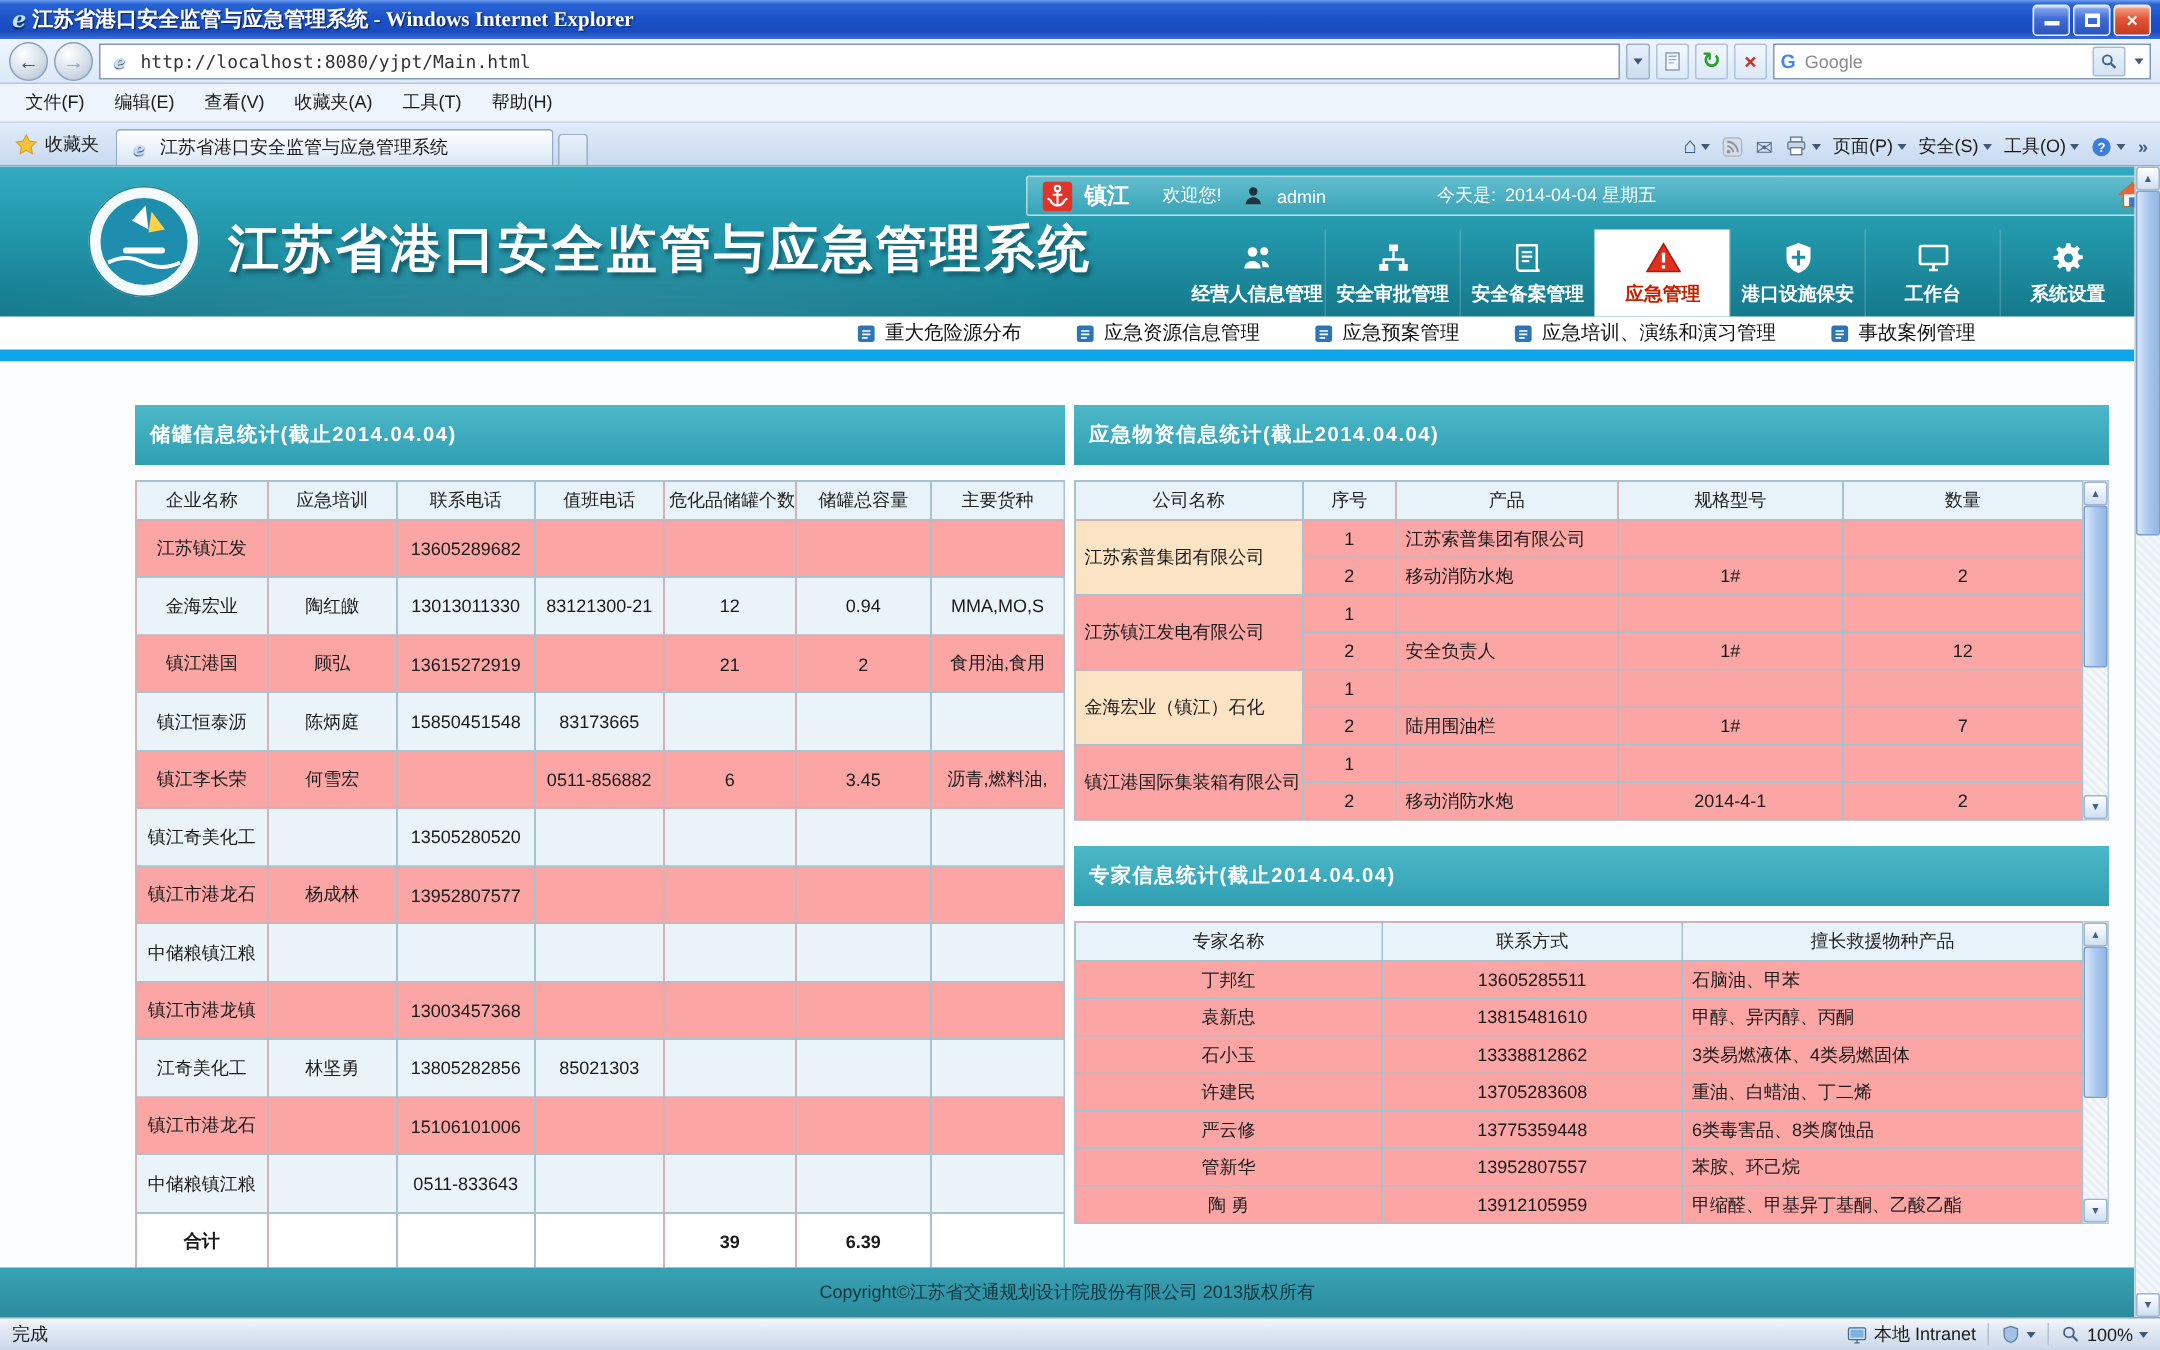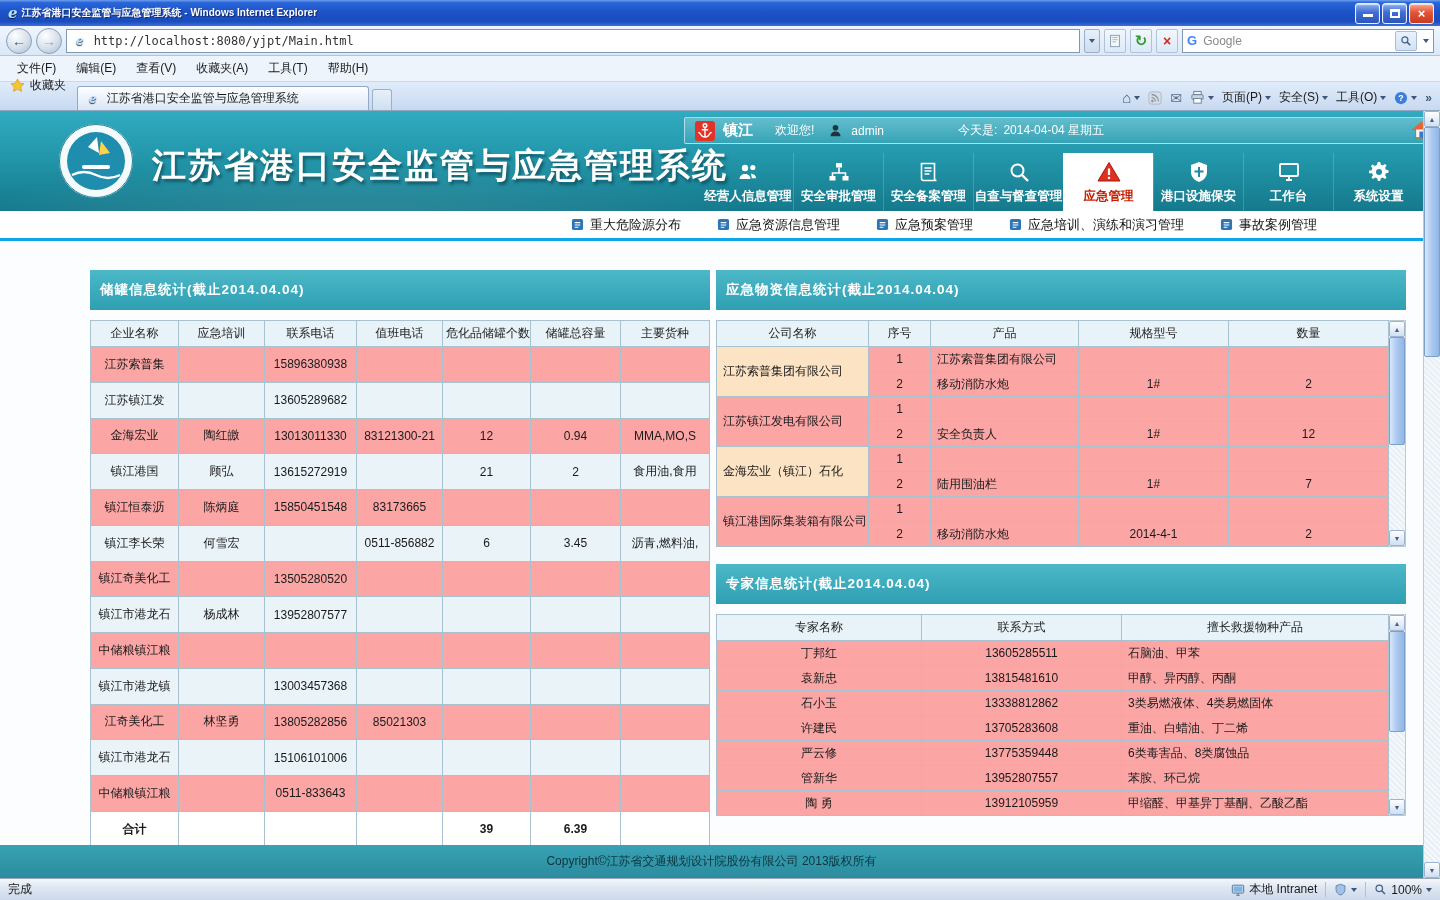--- a/index.html
+++ b/index.html
@@ -3,21 +3,21 @@
 <meta charset="utf-8">
 <style>
   *{margin:0;padding:0;box-sizing:border-box}
   html,body{width:1440px;height:900px;overflow:hidden;font-family:"Liberation Sans","DejaVu Sans",sans-serif;font-size:12px;color:#1a1a1a}
   .window{width:1440px;height:900px;display:flex;flex-direction:column;background:#e9f1fb}
 
   
   .titlebar{height:26px;flex:0 0 26px;display:flex;align-items:center;padding:0 4px;color:#fff;
     background:linear-gradient(180deg,#6f9ef0 0%,#2a66d8 10%,#1c53c8 45%,#1a4cbe 82%,#3a6fd8 100%)}
   .ie-glyph{font-family:"DejaVu Serif",serif;font-style:italic;font-weight:bold;color:#bfe0ff;font-size:15px;margin:0 4px;text-shadow:0 1px 1px #123}
-  .title-text{font-family:Liberation Sans, sans-serif;font-weight:bold;font-size:10px;text-shadow:1px 1px 1px rgba(0,0,20,.55);white-space:nowrap}
+  .title-text{font-family:Liberation Serif, serif;font-weight:bold;font-size:14px;text-shadow:1px 1px 1px rgba(0,0,20,.55);white-space:nowrap}
   .winbtns{margin-left:auto;display:flex;gap:2px;padding-right:2px}
   .winbtn{width:25px;height:21px;border-radius:3px;border:1px solid #e8f0ff;display:flex;align-items:center;justify-content:center;color:#fff;
     background:linear-gradient(180deg,#8fb2f2,#3f6cd6 45%,#2c55b8);box-shadow:inset 0 1px 1px rgba(255,255,255,.7)}
   .winbtn.close{background:linear-gradient(180deg,#f5a98e,#e25437 45%,#c63b1e);font-weight:bold;font-size:13px}
   .g-min{width:10px;height:8px;border-bottom:3px solid #fff}
   .g-max{width:10px;height:9px;border:2px solid #fff;border-top-width:3px}
 
   
   .addressrow{height:30px;flex:0 0 30px;display:flex;align-items:center;gap:4px;padding:0 6px;
     background:linear-gradient(#eff5fd,#dbe8f8);border-bottom:1px solid #b6c6da}
@@ -36,21 +36,21 @@
   .g-logo{color:#4285f4;font-weight:bold;font-size:13px}
   .search-text{color:#8a8a8a;flex:1}
   .magbtn{width:22px;height:20px;display:flex;align-items:center;justify-content:center;background:linear-gradient(#eaf2fb,#d3e2f4);border:1px solid #a8bcd4;border-radius:2px}
 
   
   .menubar{height:26px;flex:0 0 26px;display:flex;align-items:center;gap:2px;padding:0 8px;background:#eef4fc;border-bottom:1px solid #ccd8e8}
   .menu-item{padding:4px 9px}
 
   
   .tabsbar{height:28px;flex:0 0 28px;display:flex;align-items:flex-end;gap:3px;padding:0 4px;background:linear-gradient(#e0ecfa,#c8d9f0)}
-  .fav-btn{display:flex;align-items:center;gap:5px;padding:4px 8px 16px 6px}
+  .fav-btn{display:flex;align-items:center;gap:5px;padding:4px 8px 5px 6px}
   .tab{display:flex;align-items:center;gap:6px;width:292px;height:24px;padding:0 7px;border:1px solid #93a8c4;border-bottom:none;border-radius:3px 3px 0 0;
     background:linear-gradient(#feffff,#eaf1fa 55%,#d9e6f5)}
   .tab-title{white-space:nowrap;overflow:hidden;text-overflow:ellipsis}
   .tab-stub{width:20px;height:21px;border:1px solid #9db0c8;border-bottom:none;border-radius:3px 3px 0 0;background:linear-gradient(#e8f0fa,#cfdff0)}
   .tabs-right{margin-left:auto;display:flex;align-items:center;gap:8px;padding:0 4px 4px 0}
   .tb{display:flex;align-items:center;gap:3px;white-space:nowrap}
   .home-glyph{font-size:15px;color:#3d5a7a;line-height:1}
   .mail-glyph{font-size:14px;color:#5a6e86;line-height:1}
   .chev{color:#3d5a7a;font-weight:bold}
 
@@ -74,21 +74,21 @@
 
   
   .nav{position:absolute;right:0;bottom:0;height:58px;display:flex}
   .nav-item{width:90px;display:flex;flex-direction:column;align-items:center;justify-content:flex-end;gap:4px;padding-bottom:6px;
     border-left:1px solid rgba(255,255,255,.18);color:#fff;font-size:12.5px;font-weight:600;white-space:nowrap;cursor:default}
   .nav-item:first-child{border-left:none}
   .nav-item .nicon{width:24px;height:24px;display:flex;align-items:center;justify-content:center}
   .nav-item.active{background:#fff;color:#c42000}
 
   
-  .subnav{height:30px;flex:0 0 30px;background:#fff;border-bottom:3px solid #0ea5e9;display:flex;justify-content:flex-end;gap:36px;padding-right:106px}
+  .subnav{height:30px;flex:0 0 30px;background:#fff;border-bottom:8px solid #0ea5e9;display:flex;justify-content:flex-end;gap:36px;padding-right:106px}
   .subnav-item{display:flex;align-items:center;gap:6px;font-size:13px;color:#111;white-space:nowrap}
 
   
   .content{flex:1;min-height:0;background:#fbfdfe;display:flex;gap:6px;padding:29px 0 0 90px;overflow:hidden}
   .col-left{width:620px;flex:0 0 620px}
   .col-right{width:690px;flex:0 0 690px}
   .panel-header{height:40px;display:flex;align-items:center;padding:0 10px;color:#fff;font-size:13.5px;font-weight:bold;letter-spacing:1px;
     background:linear-gradient(#4cb8c8,#2f9fb2)}
   .panel-gap{height:10px}
   table.grid{border-collapse:collapse;table-layout:fixed;width:100%;background:#fca5a5;font-size:12px}
@@ -326,29 +326,20 @@
           </div>
           <div class="nav-item">
             <span class="nicon">
                 <svg width="24" height="24" viewBox="0 0 24 24">
                   <path d="M4.5 3.5h13v15a2 2 0 0 0 2 2h-13a2 2 0 0 1-2-2z" fill="none" stroke="#fff" stroke-width="1.6"></path>
                   <path d="M7.5 8h7M7.5 11h7M7.5 14h5" stroke="#fff" stroke-width="1.5"></path>
                 </svg>
               </span>
             <span>安全备案管理</span>
           </div>
-          <div class="nav-item">
-            <span class="nicon">
-                <svg width="24" height="24" viewBox="0 0 24 24">
-                  <circle cx="10.5" cy="10.5" r="6" fill="none" stroke="#fff" stroke-width="2"></circle>
-                  <path d="M15 15l6 6" stroke="#fff" stroke-width="2.4"></path>
-                </svg>
-              </span>
-            <span>自查与督查管理</span>
-          </div>
           <div class="nav-item active">
             <span class="nicon">
                 <svg width="26" height="26" viewBox="0 0 24 24">
                   <path d="M12 2.5L23 21H1z" fill="#e03020" stroke="#a81808"></path>
                   <rect x="10.9" y="8.5" width="2.2" height="6.5" fill="#fff"></rect>
                   <rect x="10.9" y="16.8" width="2.2" height="2.2" fill="#fff"></rect>
                 </svg>
               </span>
             <span>应急管理</span>
           </div>
@@ -441,29 +432,20 @@
                   <th>应急培训</th>
                   <th>联系电话</th>
                   <th>值班电话</th>
                   <th>危化品储罐个数</th>
                   <th>储罐总容量</th>
                   <th>主要货种</th>
                 </tr>
               </thead>
             <tbody class="data">
                 <tr>
-                  <td>江苏索普集</td>
-                  <td></td>
-                  <td>15896380938</td>
-                  <td></td>
-                  <td></td>
-                  <td></td>
-                  <td></td>
-                </tr>
-                <tr>
                   <td>江苏镇江发</td>
                   <td></td>
                   <td>13605289682</td>
                   <td></td>
                   <td></td>
                   <td></td>
                   <td></td>
                 </tr>
                 <tr>
                   <td>金海宏业</td>

